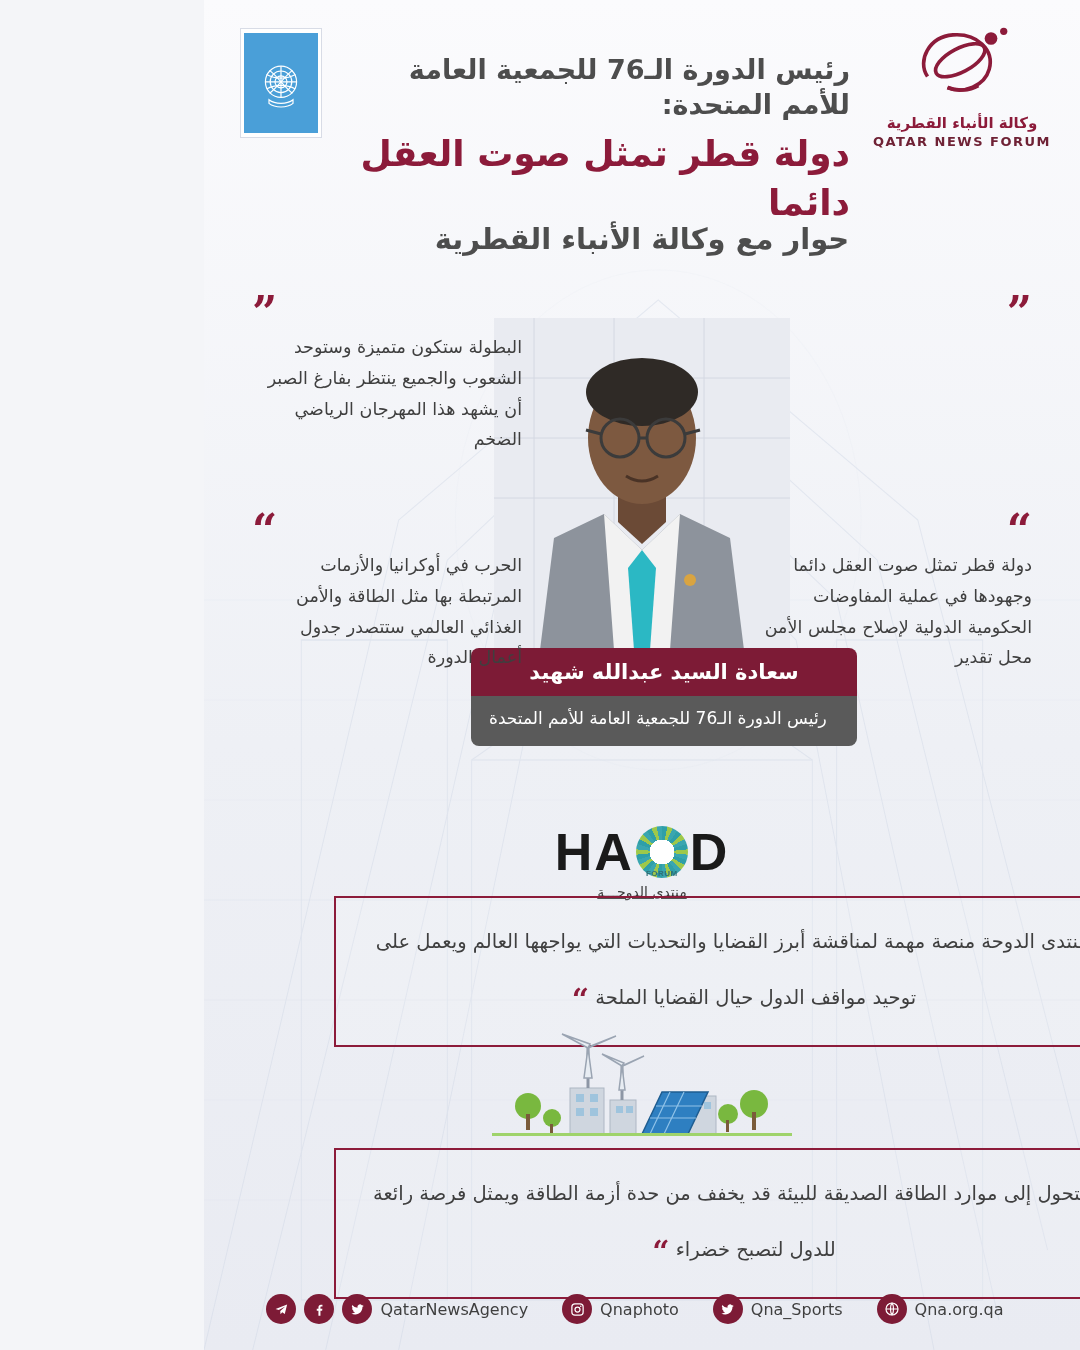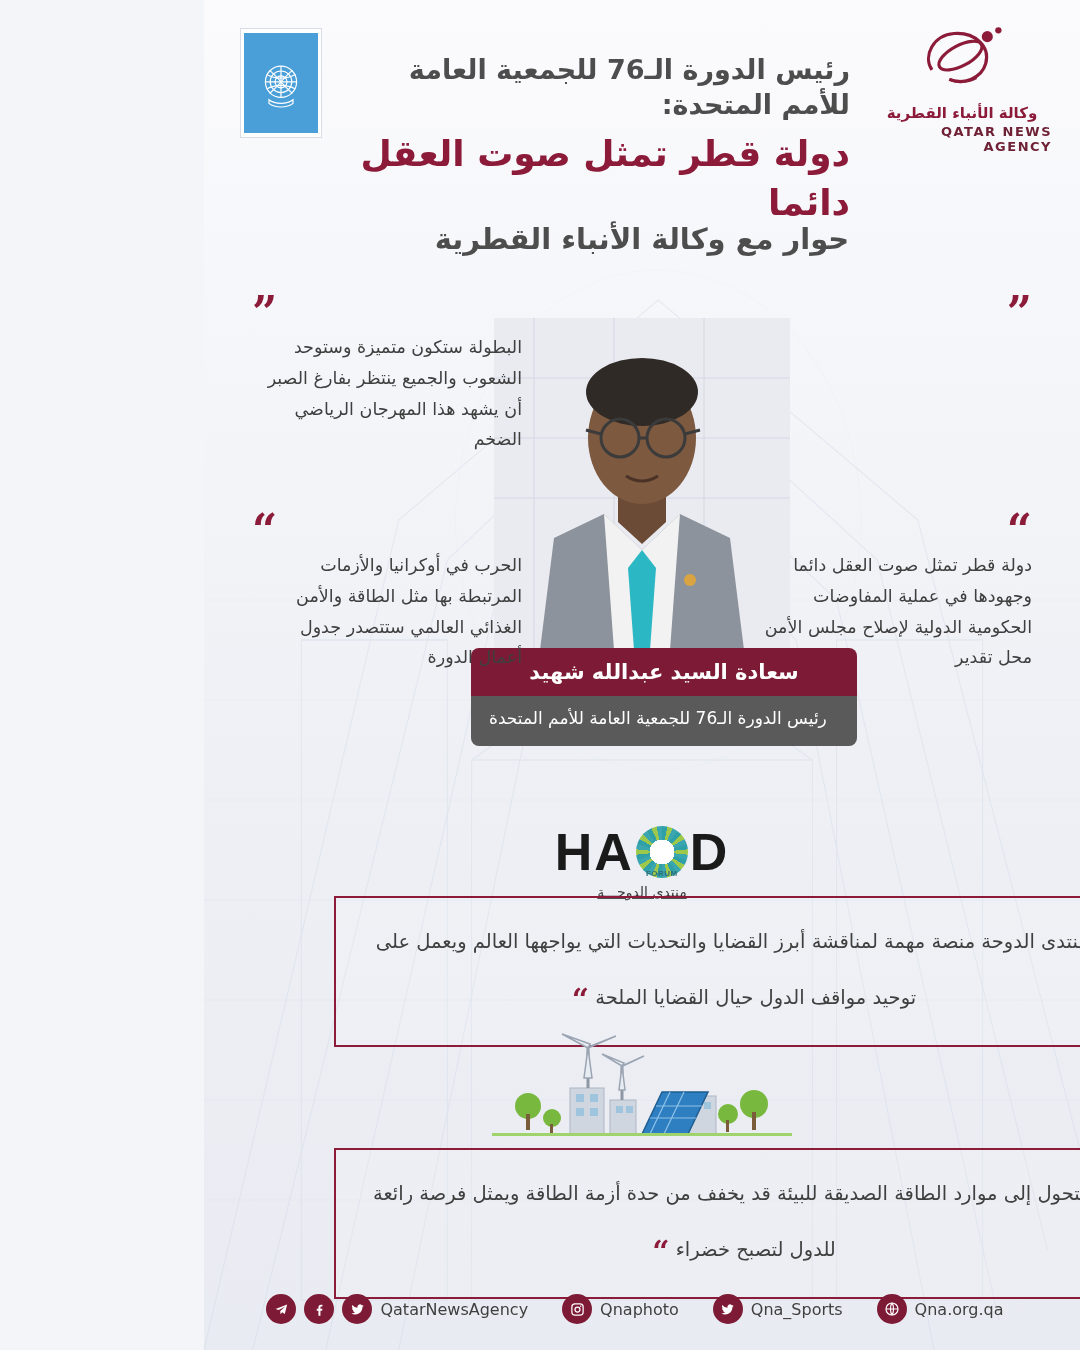--- a/index.html
+++ b/index.html
@@ -229,21 +229,21 @@
       <svg class="qna-mark" viewBox="0 0 120 86">
         <g fill="none" stroke="#8c1b3a" stroke-width="4">
           <path d="M22 58 C10 40 24 14 50 12 C76 10 96 28 90 50 C85 68 62 78 44 70"></path>
           <path d="M44 70 C54 74 68 74 78 68"></path>
           <ellipse cx="58" cy="40" rx="30" ry="13" transform="rotate(-28 58 40)"></ellipse>
         </g>
         <circle cx="92" cy="16" r="7" fill="#8c1b3a"></circle>
         <circle cx="106" cy="8" r="4" fill="#8c1b3a"></circle>
       </svg>
       <div class="qna-ar">وكالة الأنباء القطرية</div>
-      <div class="qna-en">QATAR NEWS AGENCY</div>
+      <div class="qna-en">QATAR NEWS FORUM</div>
     </div>
   </div>
 
   <div class="subtitle">حوار مع وكالة الأنباء القطرية</div>
 
   <div class="portrait-wrap">
     <div class="portrait">
       <svg viewBox="0 0 296 332" width="296" height="332">
         <rect width="296" height="332" fill="#e9ebf1"></rect>
         <g stroke="#d4d8e2" stroke-width="1" fill="none">

